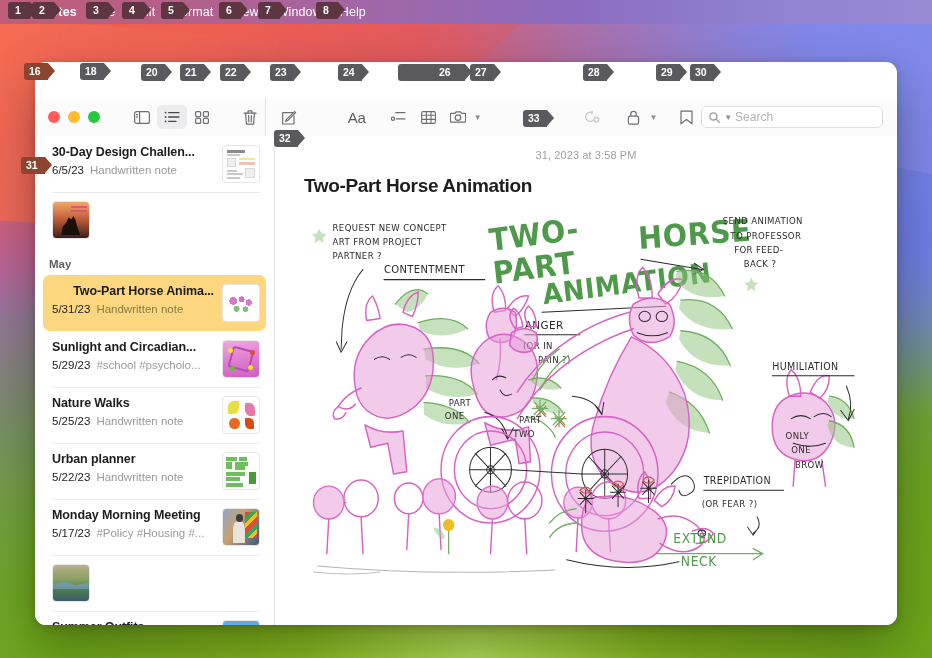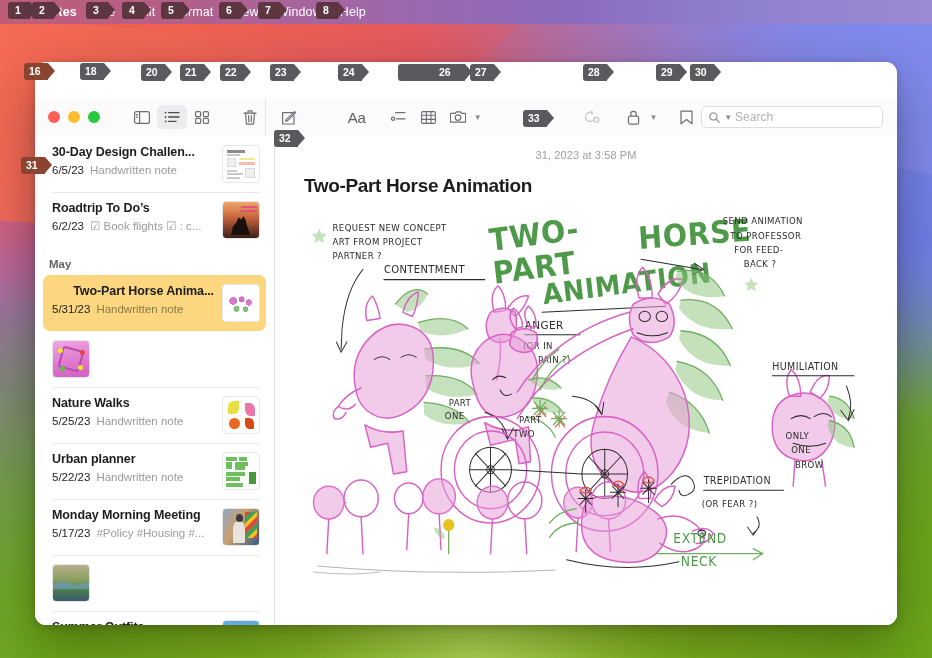--- a/index.html
+++ b/index.html
@@ -403,27 +403,20 @@
           <i style="left:44%;top:32%;width:44%;height:8%;background:#f5e88a"></i>
           <i style="left:44%;top:45%;width:44%;height:7%;background:#f2c0b0"></i>
           <i style="left:10%;top:66%;width:30%;height:2px"></i>
           <i style="left:10%;top:76%;width:46%;height:2px"></i>
           <i style="left:10%;top:86%;width:38%;height:2px"></i>
           <i style="left:62%;top:62%;width:26%;height:28%;background:#f0f0f2;border:1px solid #d8d8dc"></i>
         </div>
       </div>
 
       <div class="note-row">
-        <div class="nr-text">
-          <div class="nr-title">Roadtrip To Do’s</div>
-          <div class="nr-meta">
-            <span class="nr-date">6/2/23</span>
-            <span class="nr-sub">☑ Book flights ☑ : c...</span>
-          </div>
-        </div>
         <div class="thumb th-bike">
           <span class="txt"></span>
             <span class="sil"></span>
         </div>
       </div>
 
       <div class="section-hd" style="padding-top:10px">May</div>
 
       <div class="note-row sel">
         <div class="nr-text">
@@ -432,20 +425,27 @@
             <span class="nr-date">5/31/23</span>
             <span class="nr-sub" style="color:#8a7a45">Handwritten note</span>
           </div>
         </div>
         <div class="thumb th-horse">
             <span class="bl"></span>
           </div>
       </div>
 
       <div class="note-row">
+        <div class="nr-text">
+          <div class="nr-title">Sunlight and Circadian...</div>
+          <div class="nr-meta">
+            <span class="nr-date">5/29/23</span>
+            <span class="nr-sub">#school #psycholo...</span>
+          </div>
+        </div>
         <div class="thumb th-circ">
           <span class="mol"></span>
           <span class="sp" style="left:14%;top:20%;background:#f0e030"></span>
           <span class="sp" style="right:12%;top:26%;background:#e04a3a"></span>
           <span class="sp" style="left:20%;bottom:16%;background:#60c040"></span>
           <span class="sp" style="right:18%;bottom:20%;background:#f0e030"></span>
         </div>
       </div>
 
       <div class="note-row">

